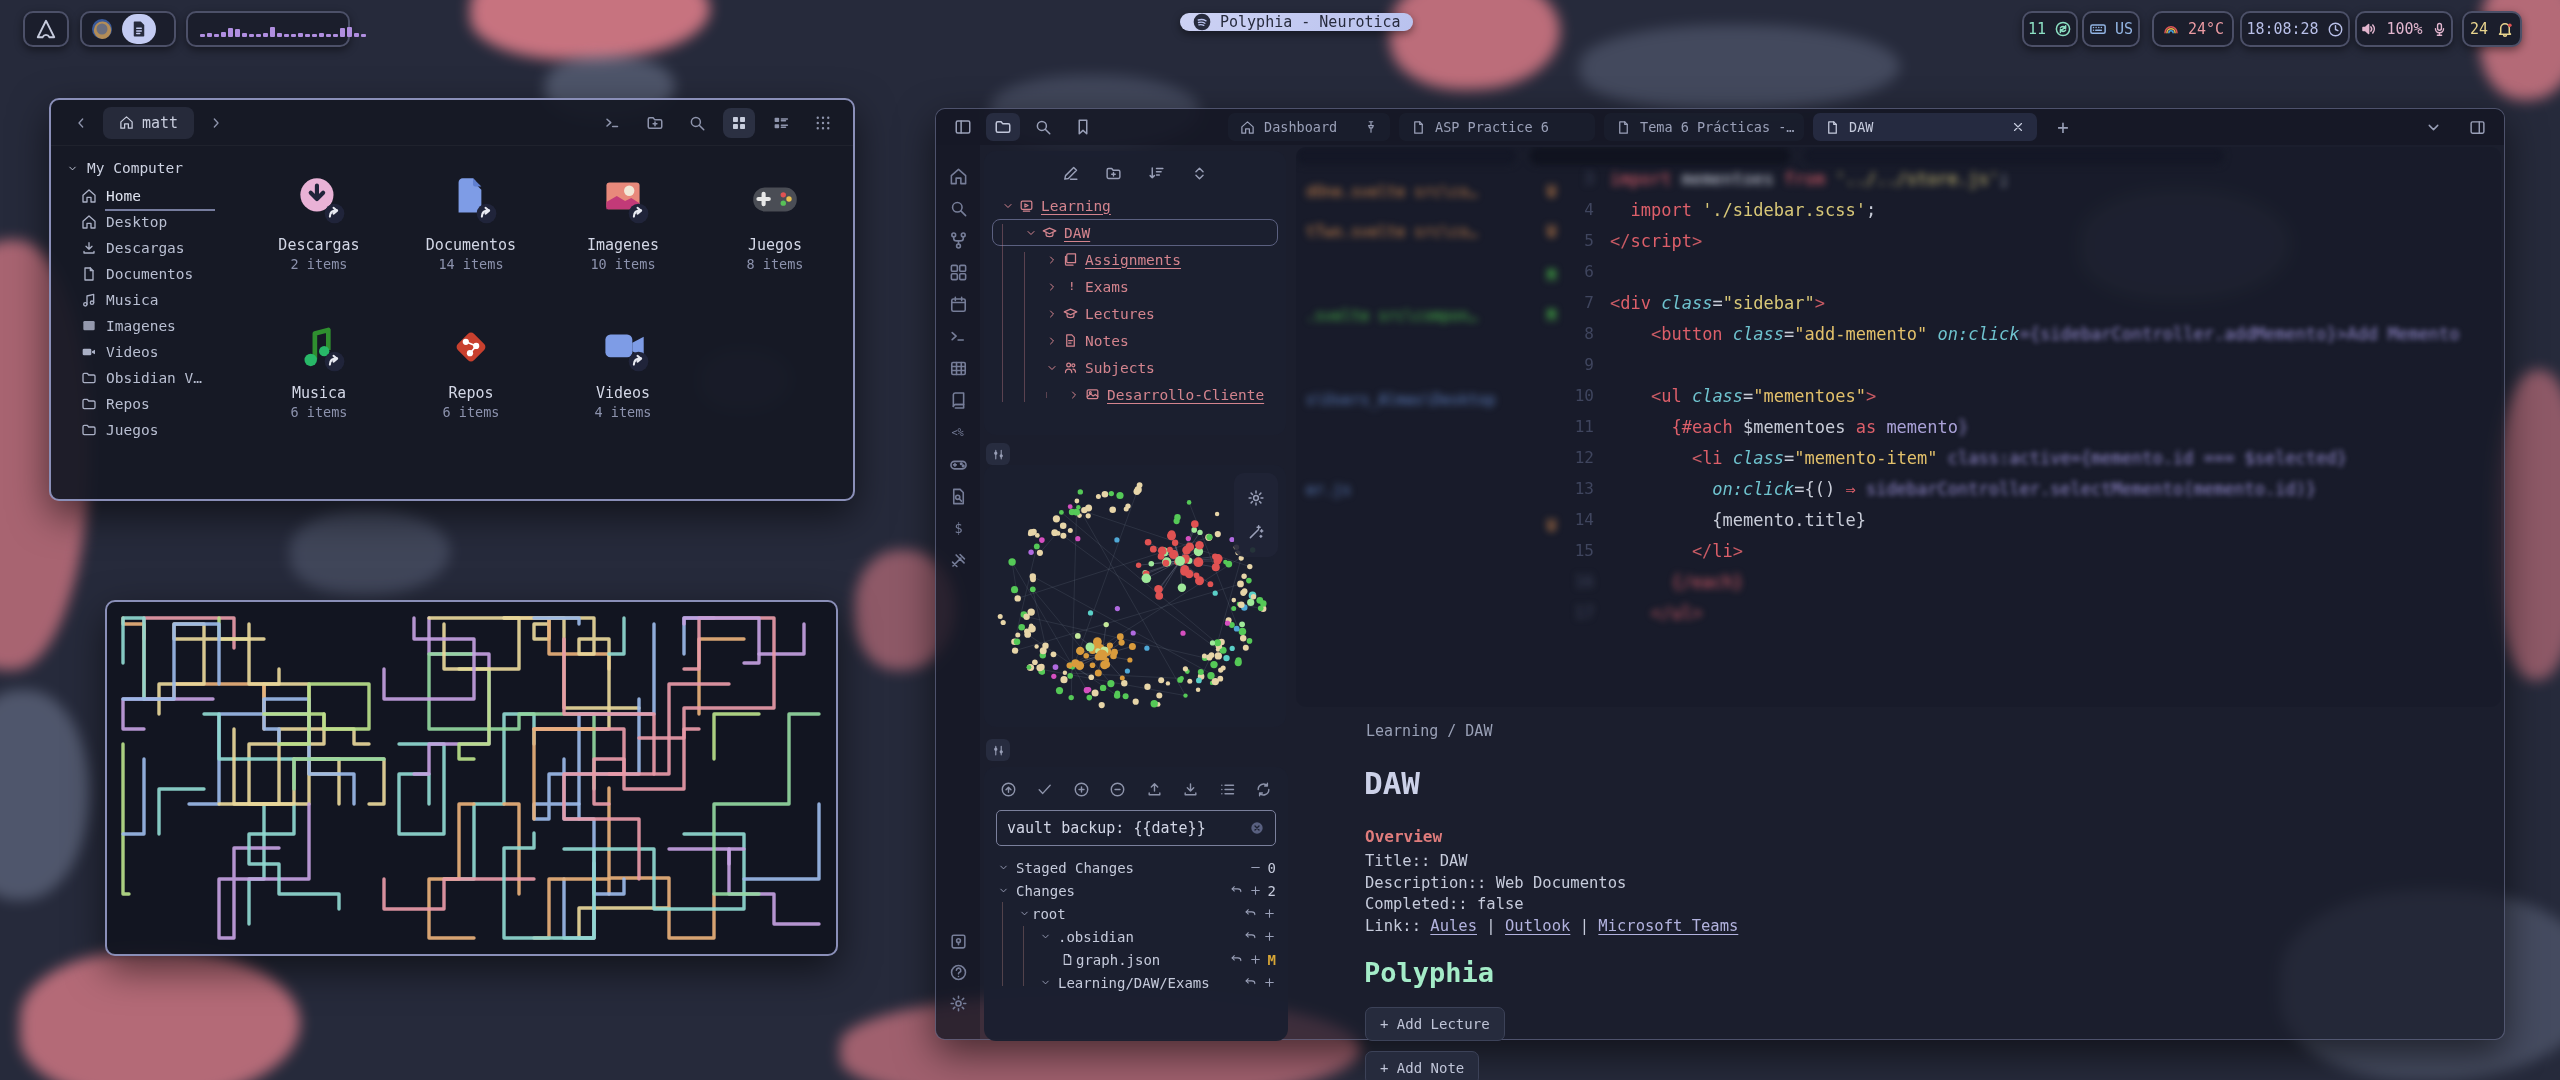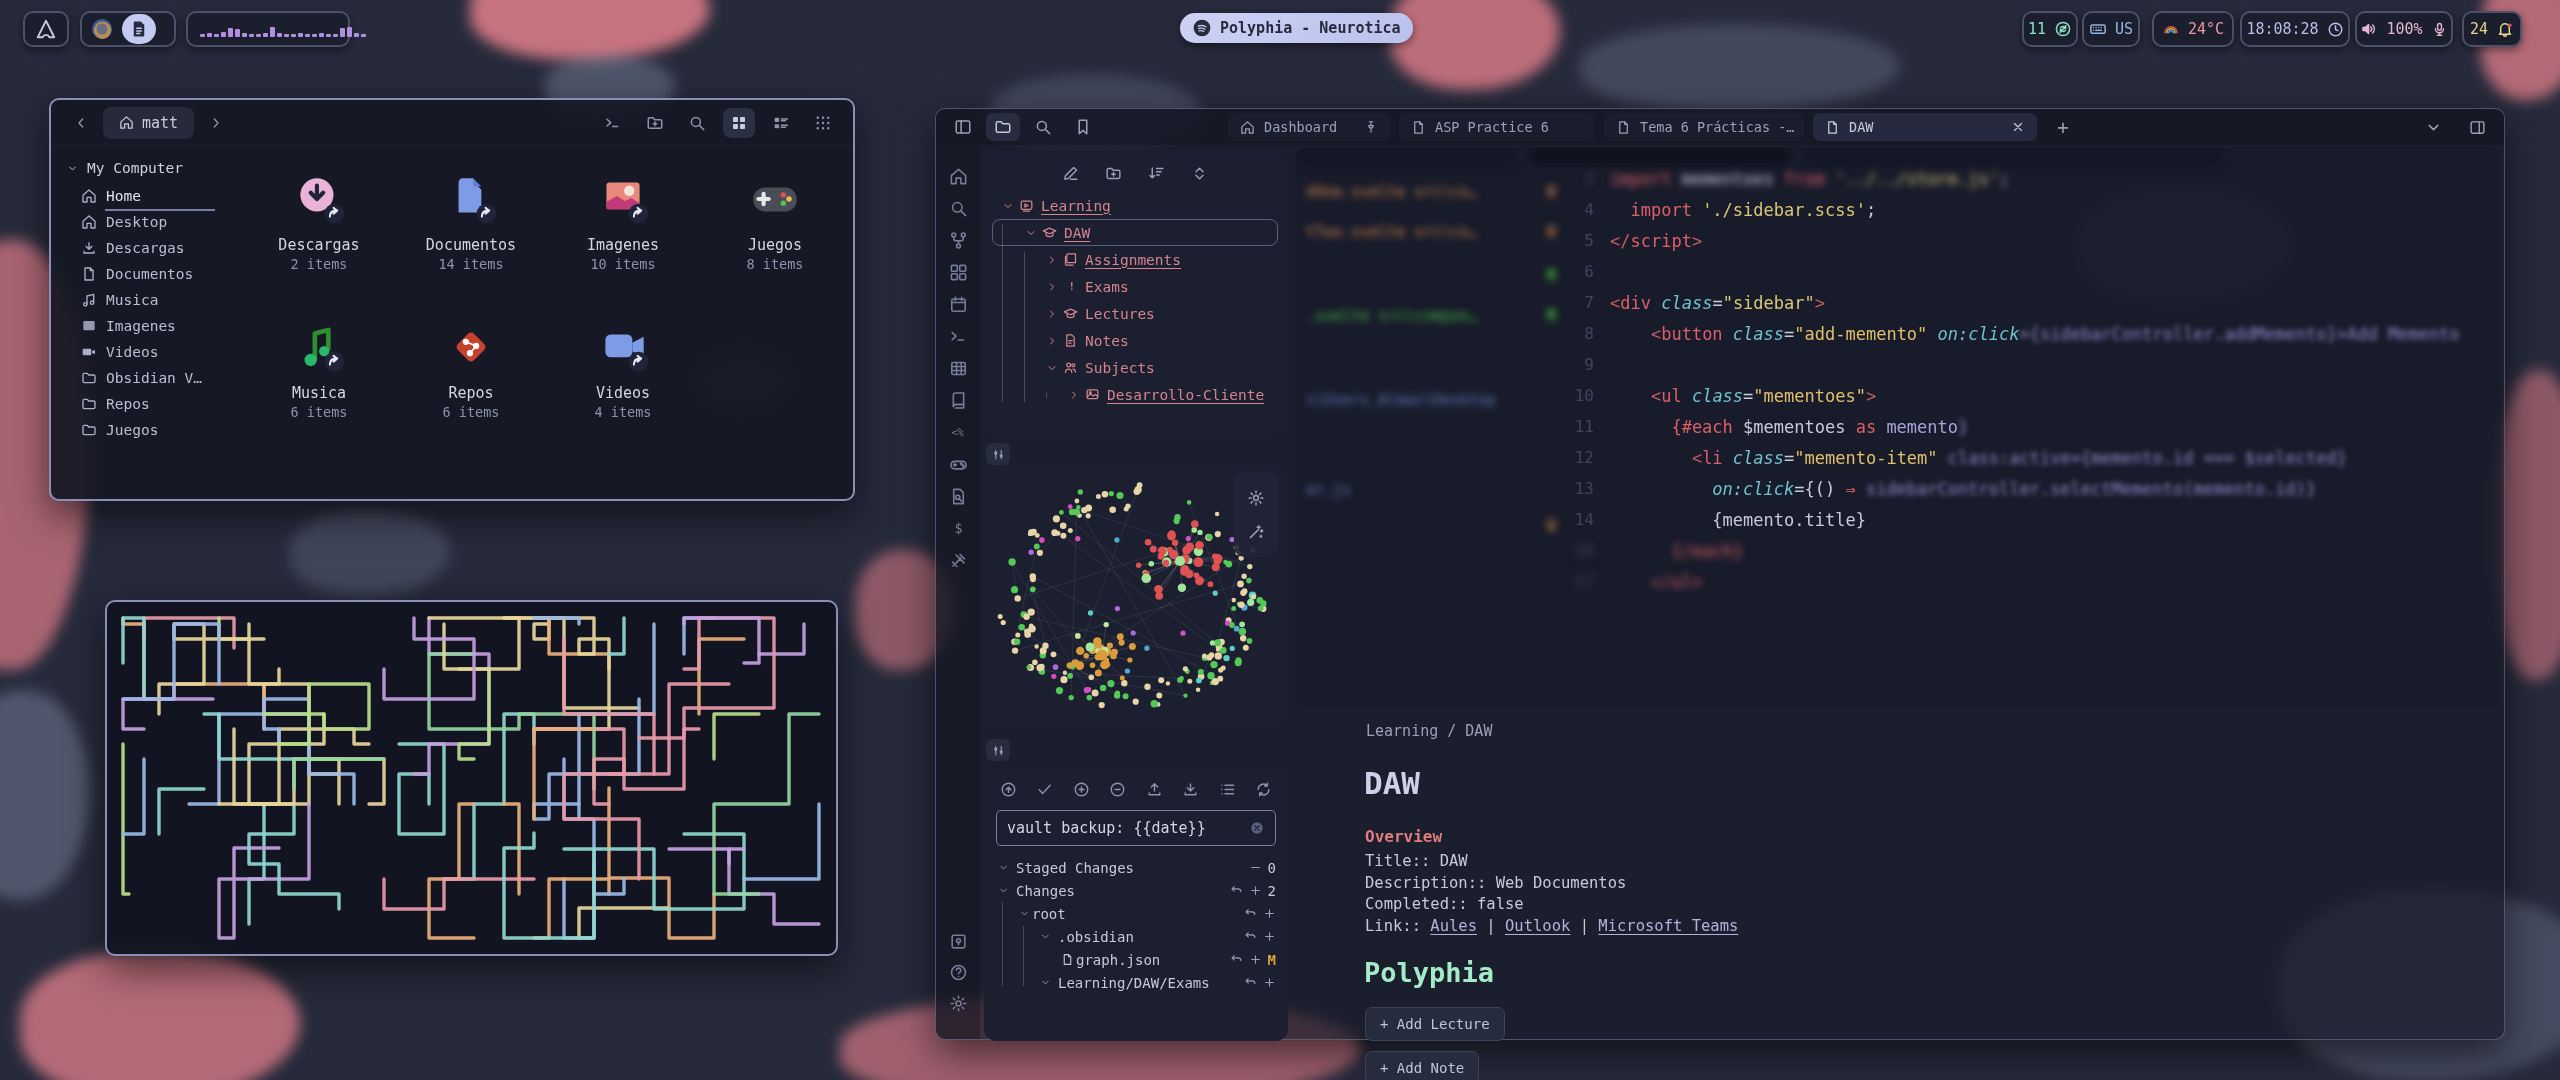--- a/index.html
+++ b/index.html
@@ -6,22 +6,22 @@
   html,body{width:2560px;height:1080px;overflow:hidden;background:#262a3b;
     font-family:"DejaVu Sans Mono","Liberation Mono",monospace;}
   #stage{position:relative;width:2560px;height:1080px;background:#262a3b;overflow:hidden}
   .blob{position:absolute;filter:blur(7px)}
   
   .pill{position:absolute;top:11px;height:36px;background:#1b1e2c;border:2px solid #4c5068;
     border-radius:10px;display:flex;align-items:center;gap:8px;padding:0 12px;color:#c6cbdd;
     font-size:15px;box-shadow:0 3px 8px rgba(0,0,0,.45)}
   .pill .ic{display:flex}
   .launcher{width:46px;justify-content:center;padding:0}
-  .musicpill{background:linear-gradient(135deg,#cdd2f4,#b9c2ee);color:#272b3d;font-weight:bold;
-    border:none;border-radius:18px;height:30px;top:13px}
+  .musicpill{background:linear-gradient(135deg,#cdd2f4,#b9c2ee);color:#272b3d;font-weight:normal;
+    border:none;border-radius:18px;height:18px;top:13px}
   .viz{display:flex;align-items:flex-end;gap:2px;height:16px}
   .viz i{display:block;width:5px;background:#b08ee0;border-radius:1px}
   
   .win{position:absolute;background:rgba(21,24,36,.94);border:2px solid #8a8fb8;border-radius:10px;
     box-shadow:0 14px 38px rgba(0,0,0,.55)}
   .ic{display:inline-flex;align-items:center;justify-content:center;color:inherit}
   .ic svg{display:block}
   
   #fm .hdr{display:flex;align-items:center;height:46px;padding:0 14px;gap:6px;
     border-bottom:1px solid rgba(255,255,255,.04)}
@@ -608,20 +608,21 @@
           <div class="cl"><span class="ln">5</span><span class="cseg"><span class="ct">&lt;/</span><span class="ck">script</span><span class="ct">&gt;</span></span></div>
           <div class="cl"><span class="ln">6</span><span class="cseg"></span></div>
           <div class="cl"><span class="ln">7</span><span class="cseg"><span class="ct">&lt;</span><span class="ck">div</span><span class="ci"> class</span><span class="cw">=</span><span class="cs">"sidebar"</span><span class="ct">&gt;</span></span></div>
           <div class="cl"><span class="ln">8</span><span class="cseg"><span class="ct">    &lt;</span><span class="ck">button</span><span class="ci"> class</span><span class="cw">=</span><span class="cy">"add-memento"</span><span class="ci"> on:click</span><span class="cb">={sidebarController.addMemento}&gt;Add Memento</span></span></div>
           <div class="cl"><span class="ln">9</span><span class="cseg"></span></div>
           <div class="cl"><span class="ln">10</span><span class="cseg"><span class="ct">    &lt;</span><span class="ck">ul</span><span class="ci"> class</span><span class="cw">=</span><span class="cy">"mementoes"</span><span class="ct">&gt;</span></span></div>
           <div class="cl"><span class="ln">11</span><span class="cseg"><span class="ck">      {#each</span><span class="cw"> $mementoes </span><span class="ck">as</span><span class="cp"> memento</span><span class="cb">}</span></span></div>
           <div class="cl"><span class="ln">12</span><span class="cseg"><span class="ct">        &lt;</span><span class="ck">li</span><span class="ci"> class</span><span class="cw">=</span><span class="cy">"memento-item"</span><span class="cb"> class:active={memento.id === $selected}</span></span></div>
           <div class="cl"><span class="ln">13</span><span class="cseg"><span class="ci">          on:click</span><span class="cw">={() </span><span class="ck">⇒</span><span class="cb"> sidebarController.selectMemento(memento.id)}</span></span></div>
           <div class="cl"><span class="ln">14</span><span class="cseg"><span class="cw">          {memento.title}</span></span></div>
+          <div class="cl"><span class="ln">15</span><span class="cseg"><span class="ct">        &lt;/</span><span class="ck">li</span><span class="ct">&gt;</span></span></div>
           <div class="cl blur3"><span class="ln">16</span><span class="cseg"><span class="ck">      {/each}</span></span></div>
           <div class="cl blur3"><span class="ln">17</span><span class="cseg"><span class="ct">    &lt;/</span><span class="ck">ul</span><span class="ct">&gt;</span></span></div>
         </div>
     </div>
 
     <div class="tabbar">
       <span id="wsicons" style="display:flex;gap:6px">
           <span class="wsico">
             <svg width="18" height="18" viewBox="0 0 24 24" fill="none" stroke="currentColor" stroke-width="2" stroke-linecap="round" stroke-linejoin="round">
               <rect x="3" y="4" width="18" height="16" rx="2"></rect>

